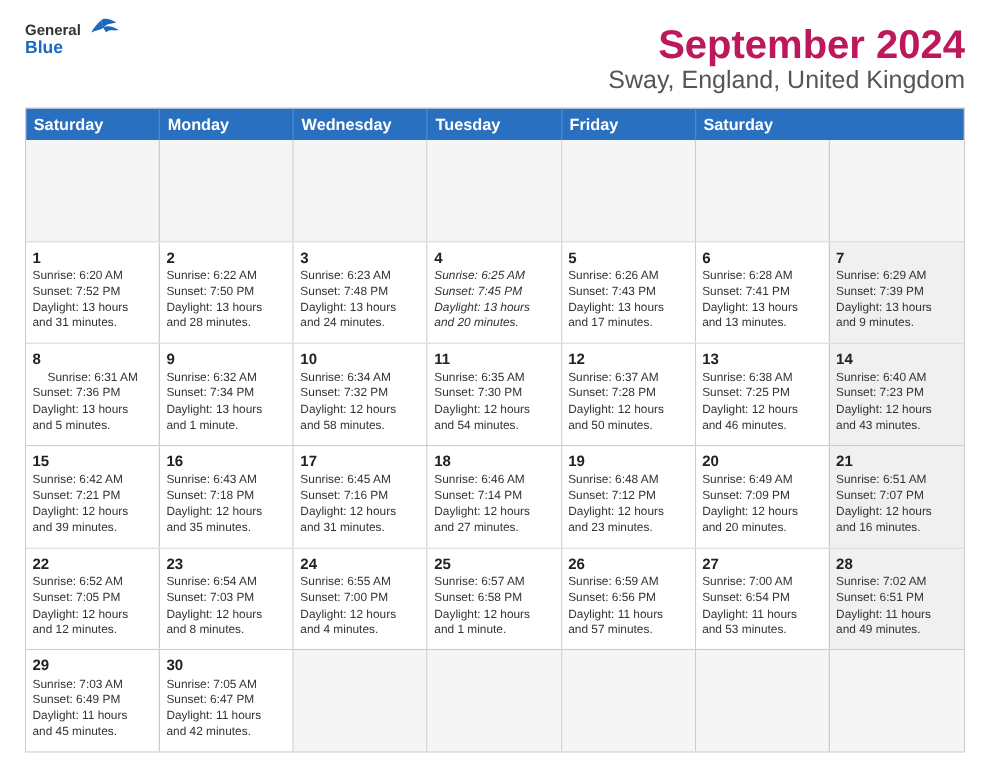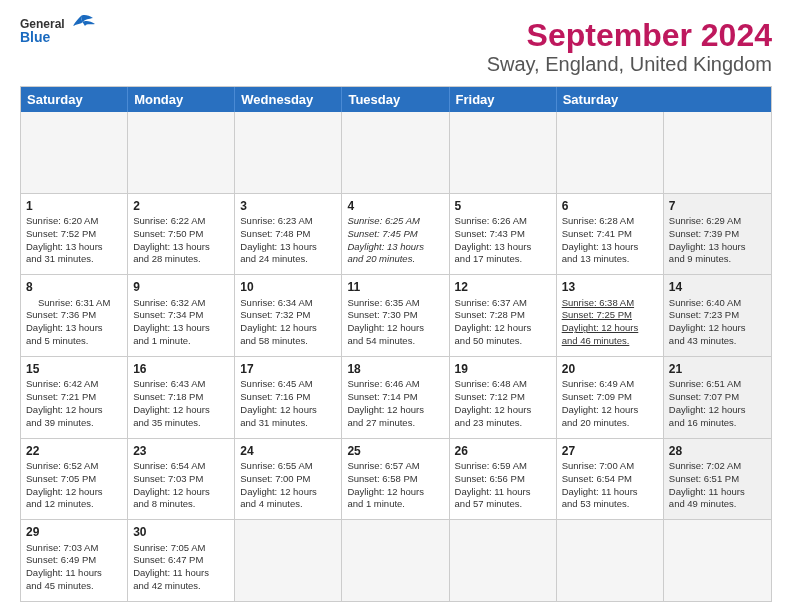--- a/index.html
+++ b/index.html
@@ -198,21 +198,21 @@
 Daylight: 12 hours
 and 58 minutes.</span></div>
           <div class="cal-cell"><span class="day-num">11</span><span style="white-space: pre-line; margin-top: 36px;">Sunrise: 6:35 AM
 Sunset: 7:30 PM
 Daylight: 12 hours
 and 54 minutes.</span></div>
           <div class="cal-cell"><span class="day-num">12</span><span style="white-space: pre-line;">Sunrise: 6:37 AM
 Sunset: 7:28 PM
 Daylight: 12 hours
 and 50 minutes.</span></div>
-          <div class="cal-cell"><span class="day-num">13</span><span style="white-space: pre-line; text-decoration: underline;">Sunrise: 6:38 AM
+          <div class="cal-cell"><span class="day-num">13</span><span style="white-space: pre-line;">Sunrise: 6:38 AM
 Sunset: 7:25 PM
 Daylight: 12 hours
 and 46 minutes.</span></div>
           <div class="cal-cell shaded"><span class="day-num">14</span><span style="white-space: pre-line;">Sunrise: 6:40 AM
 Sunset: 7:23 PM
 Daylight: 12 hours
 and 43 minutes.</span></div>
         </div>
         <div class="cal-week">
           <div class="cal-cell"><span class="day-num">15</span><span style="white-space: pre-line;">Sunrise: 6:42 AM

